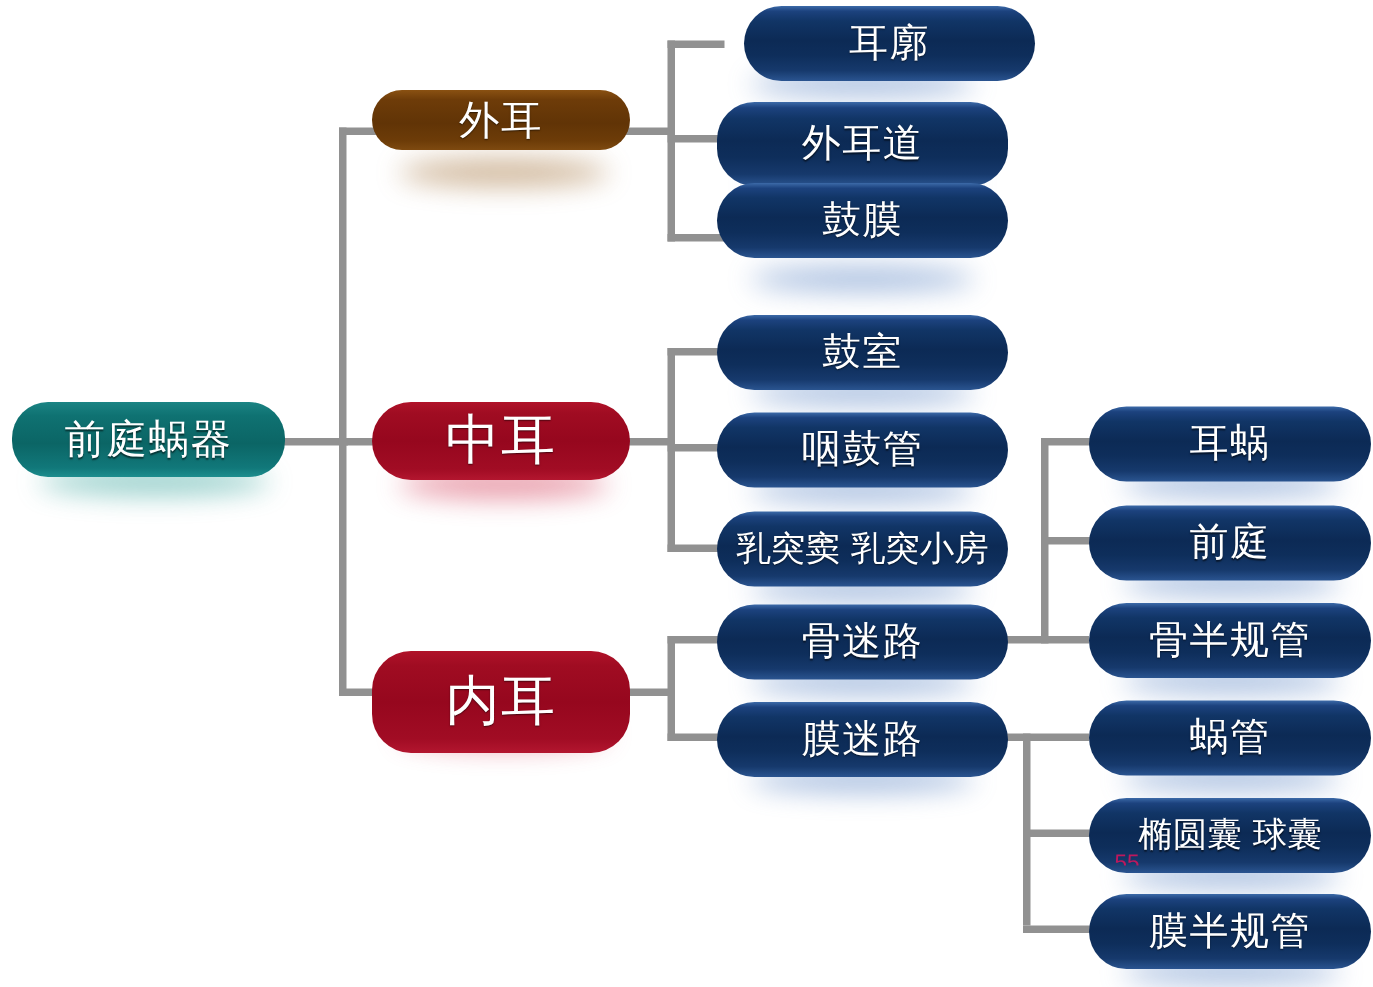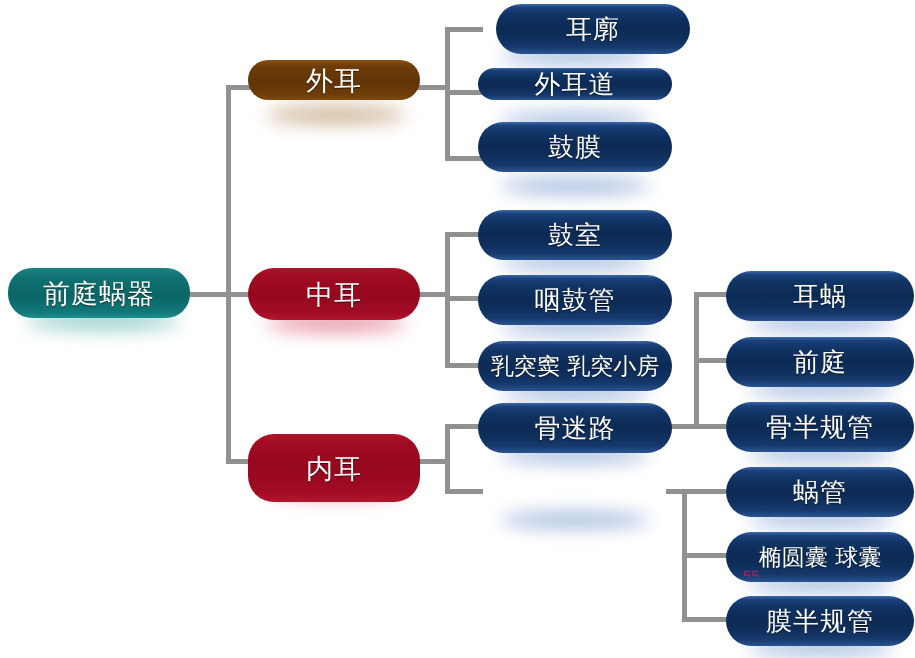--- a/index.html
+++ b/index.html
@@ -86,21 +86,21 @@
 
   
   .node.crimson {
     background: linear-gradient(180deg,
         #b01229 0%,
         #a00c22 14%,
         #96071e 50%,
         #a10c24 86%,
         #b3162f 100%);
     border-radius: 26px;
-    font-size: 27px;
+    font-size: 36px;
   }
   .glow.crimson-glow { background: #d4415c; }
 
   
   .node.blue {
     background: linear-gradient(180deg,
         #3c6aa8 0%,
         #1c427e 7%,
         #113566 20%,
         #0c2a55 46%,
@@ -201,40 +201,43 @@
     <span class="lbl">中耳</span>
   </div>
 
   <div class="node crimson" style="left:248px; top:434px; width:172px; height:68px;">
     <span class="lbl">内耳</span>
   </div>
 
   <div class="node blue" style="left:496px; top:4px; width:194px; height:50px;">
     <span class="lbl">耳廓</span>
   </div>
-  <div class="node blue" style="left:478px; top:68px; width:194px; height:32px;">
+  <div class="node blue" style="left:478px; top:68px; width:194px; height:56px;">
     <span class="lbl">外耳道</span>
   </div>
   <div class="node blue" style="left:478px; top:122px; width:194px; height:50px;">
     <span class="lbl">鼓膜</span>
   </div>
 
   <div class="node blue" style="left:478px; top:210px; width:194px; height:50px;">
     <span class="lbl">鼓室</span>
   </div>
   <div class="node blue" style="left:478px; top:275px; width:194px; height:50px;">
     <span class="lbl">咽鼓管</span>
   </div>
   <div class="node blue small" style="left:478px; top:341px; width:194px; height:50px;">
     <span class="lbl">乳突窦 乳突小房</span>
   </div>
 
   <div class="node blue" style="left:478px; top:403px; width:194px; height:50px;">
     <span class="lbl">骨迷路</span>
   </div>
+  <div class="node blue" style="left:478px; top:468px; width:194px; height:50px;">
+    <span class="lbl">膜迷路</span>
+  </div>
 
   <div class="node blue" style="left:726px; top:271px; width:188px; height:50px;">
     <span class="lbl">耳蜗</span>
   </div>
   <div class="node blue" style="left:726px; top:337px; width:188px; height:50px;">
     <span class="lbl">前庭</span>
   </div>
   <div class="node blue" style="left:726px; top:402px; width:188px; height:50px;">
     <span class="lbl">骨半规管</span>
   </div>

